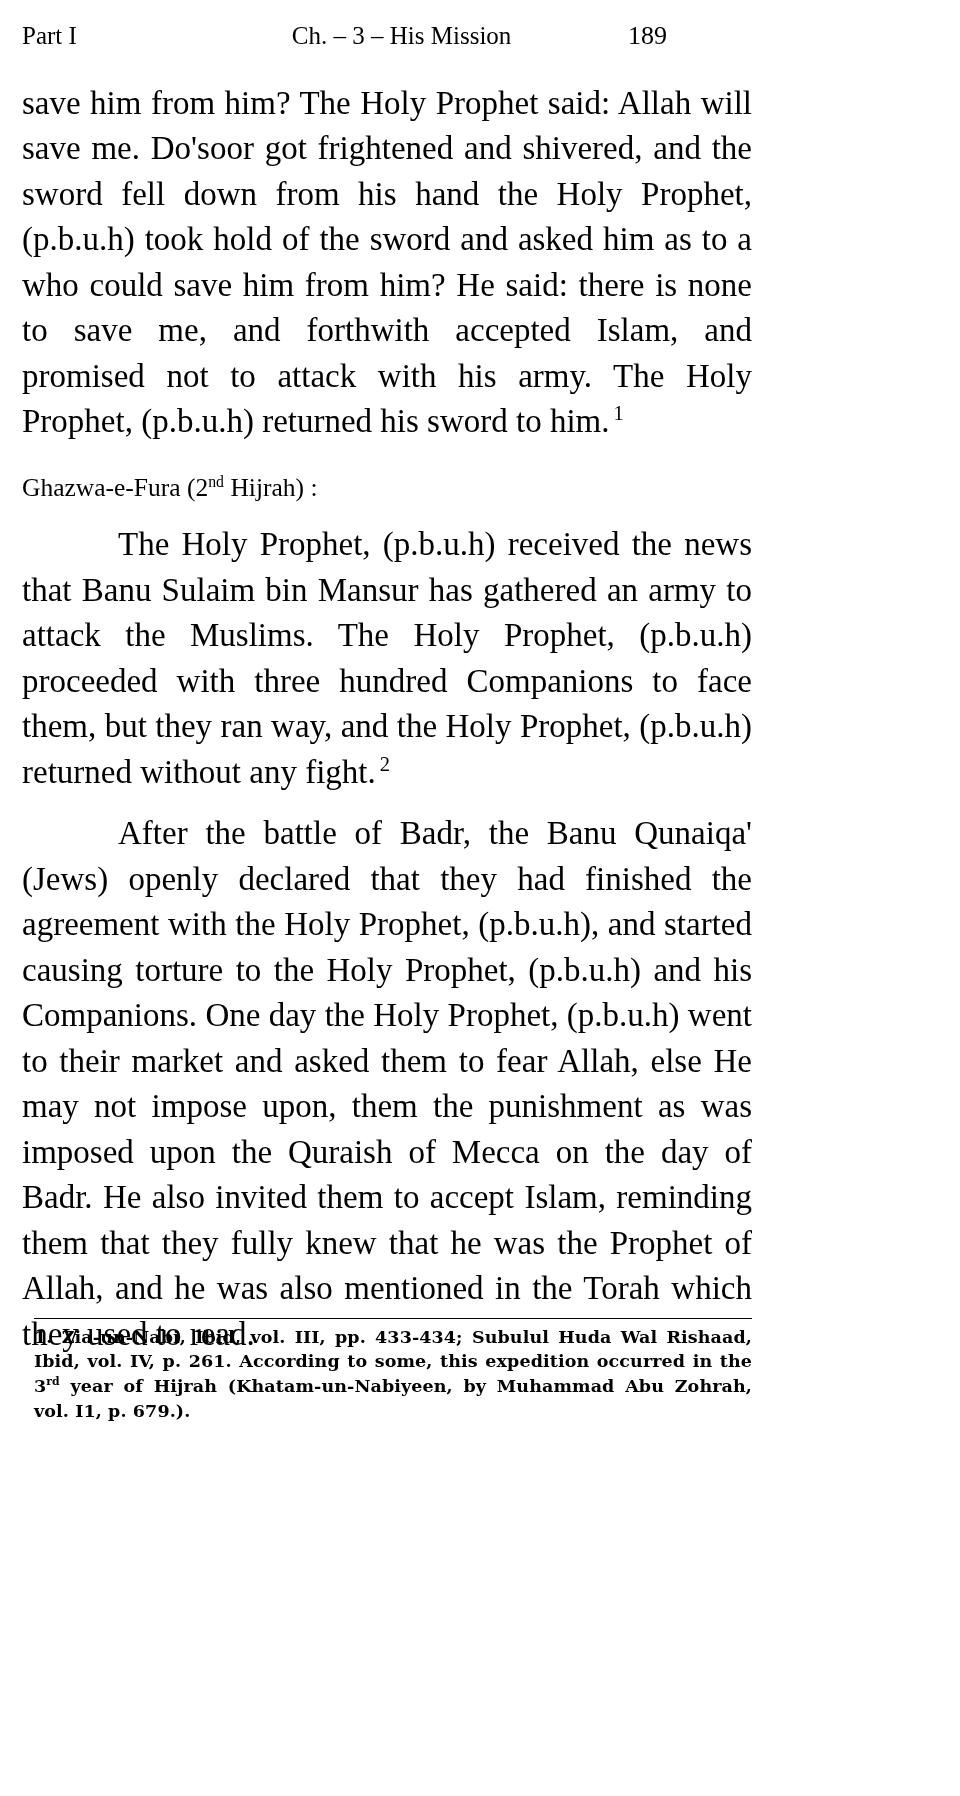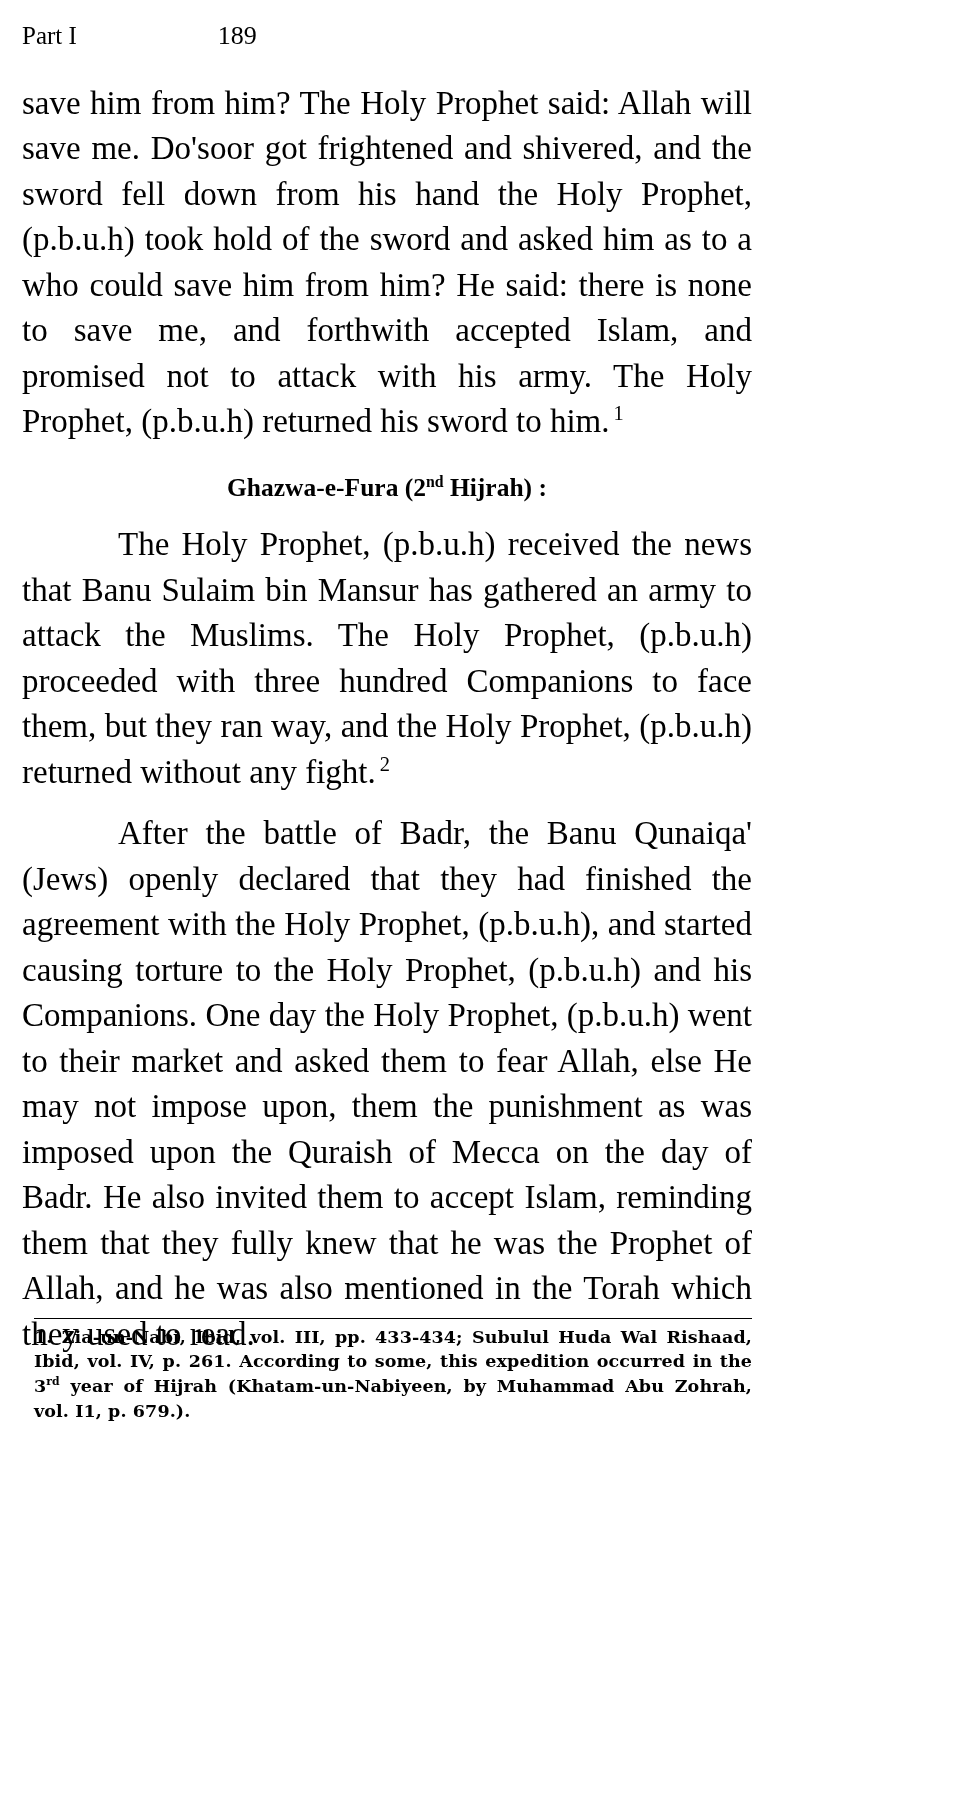--- a/index.html
+++ b/index.html
@@ -35,44 +35,44 @@
     text-align: left;
     white-space: nowrap;
   }
   .header .chapter {
     flex: 1;
     text-align: center;
     white-space: nowrap;
   }
   .header .folio {
     width: 17%;
-    text-align: center;
+    text-align: left;
     font-size: 26px;
   }
   
   .para {
     font-size: 33px;
     line-height: 1.38;
     text-align: justify;
     text-justify: inter-word;
     margin: 0 0 16px 0;
     hyphens: none;
   }
   .para.indent {
     text-indent: 96px;
   }
   .para.tight {
     margin-bottom: 10px;
   }
   h2.subhead {
     font-size: 25.5px;
-    font-weight: bold;
+    font-weight: normal;
     margin: 26px 0 18px 0;
     line-height: 1.3;
-    text-align: center;
+    text-align: left;
   }
   h2.subhead2 {
     font-size: 25.5px;
     font-weight: bold;
     margin: 30px 0 18px 0;
     line-height: 1.3;
     text-align: left;
   }
   sup {
     font-size: 0.62em;
@@ -110,20 +110,21 @@
     margin-top: 2px;
   }
 </style>
 </head>
 <body>
 
 <div class="page">
 
   <div class="header">
     <span class="part">Part I</span>
+    <span class="chapter">Ch. – 3 – His Mission</span>
     <span class="folio">189</span>
   </div>
 
   <p class="para"><span>save him from him? The Holy Prophet said: Allah will save me. Do'soor got frightened and shivered, and the sword fell down from his hand the Holy Prophet, (p.b.u.h) took hold of the sword and asked him as to a who could save him from him? He said: there is none to save me, and forthwith accepted Islam, and promised not to attack with his army. The Holy Prophet, (p.b.u.h) returned his sword to him.</span><sup>1</sup></p>
 
   <h2 class="subhead"><span>Ghazwa-e-Fura (2</span><span class="sup-small">nd</span><span> Hijrah) :</span></h2>
 
   <p class="para indent"><span>The Holy Prophet, (p.b.u.h) received the news that Banu Sulaim bin Mansur has gathered an army to attack the Muslims. The Holy Prophet, (p.b.u.h) proceeded with three hundred Companions to face them, but they ran way, and the Holy Prophet, (p.b.u.h) returned without any fight.</span><sup>2</sup></p>
 
 

